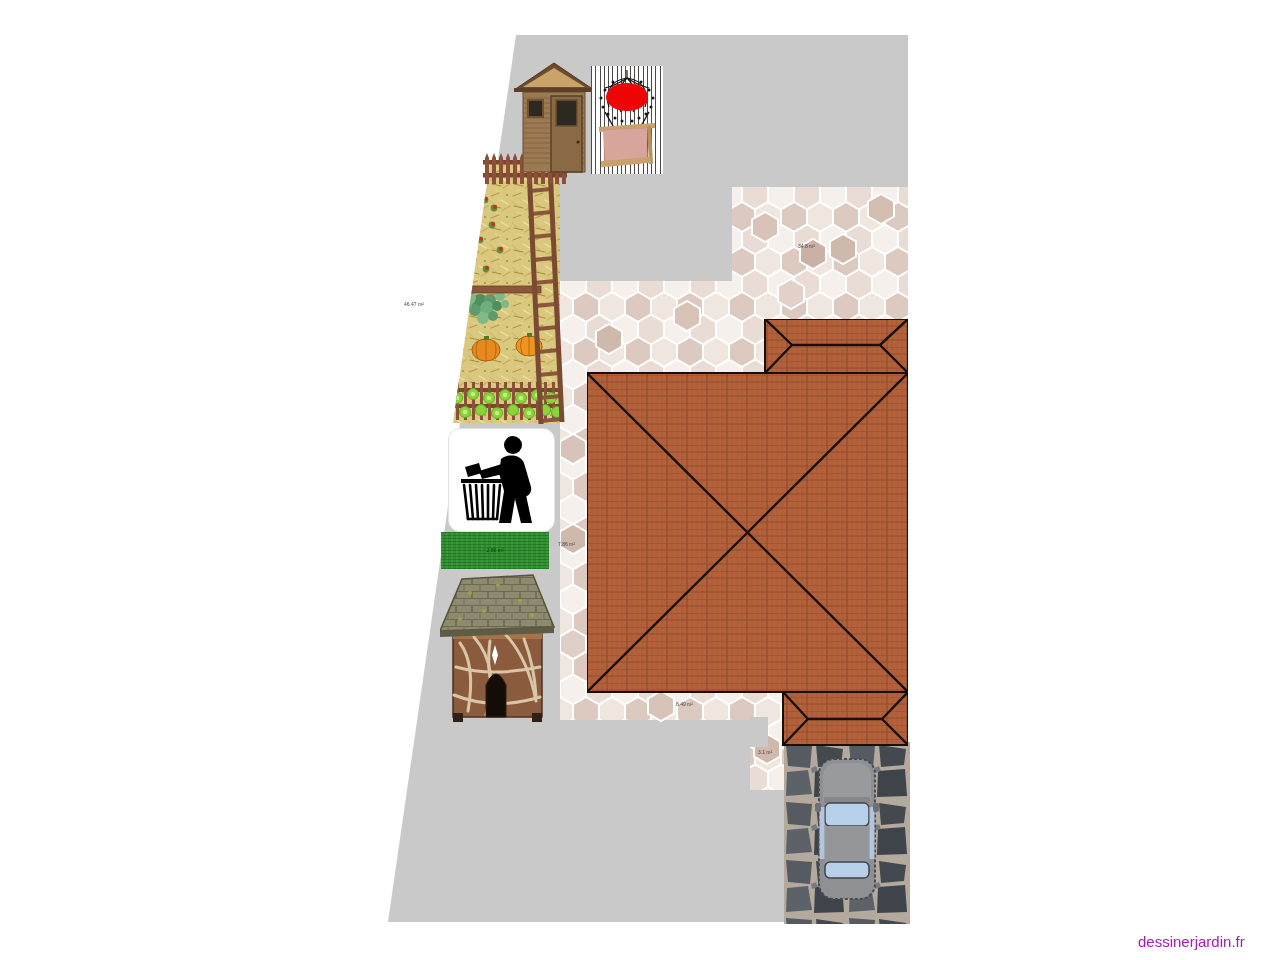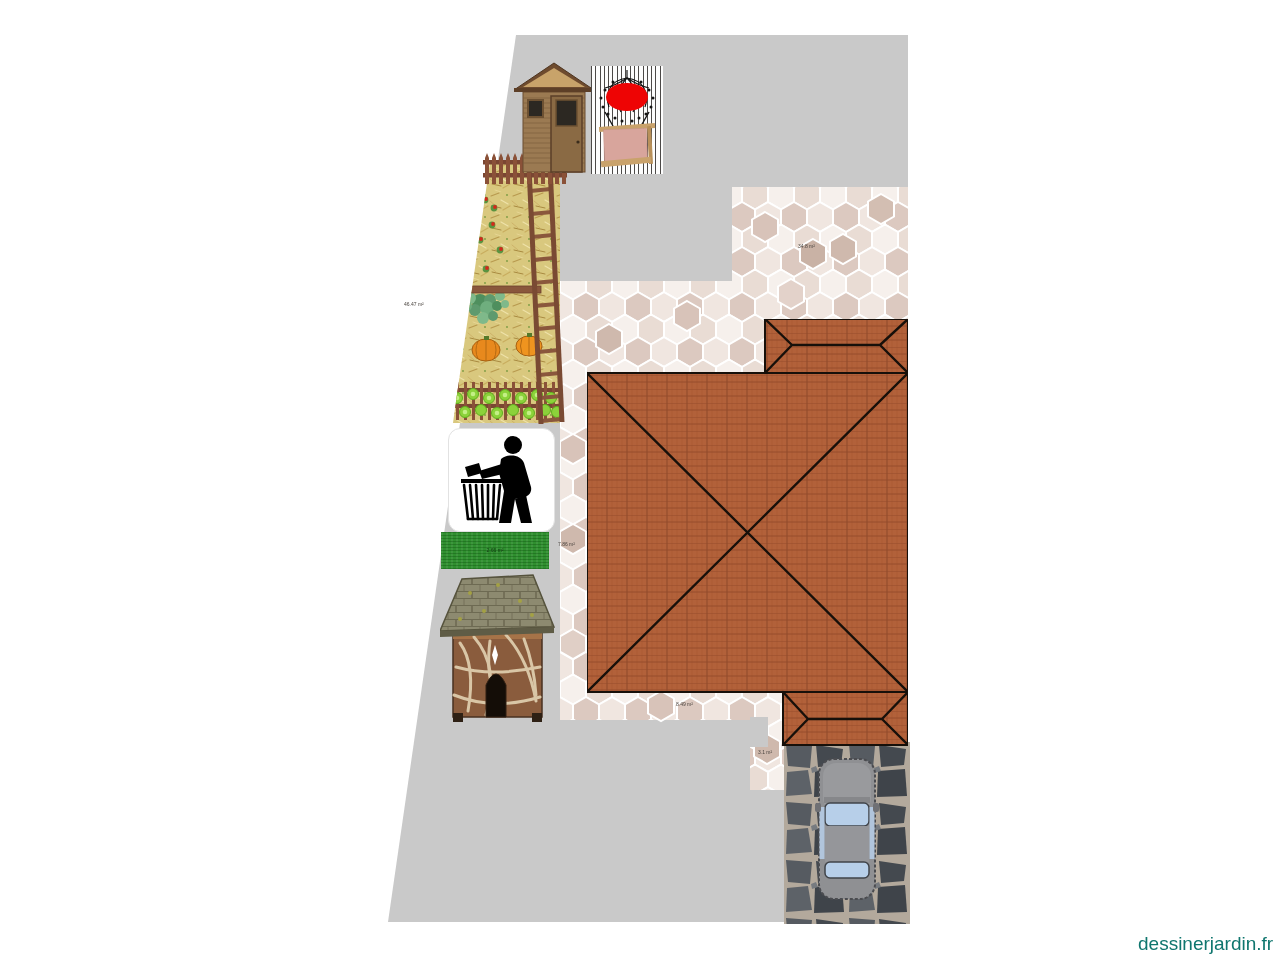--- a/index.html
+++ b/index.html
@@ -32,21 +32,21 @@
   .shed{position:absolute;left:514px;top:60px;width:80px;height:114px;}
 
   
   .area-label{position:absolute;font-size:5px;line-height:1;color:#4a443f;letter-spacing:0;z-index:40;}
   #lbl-garden{left:404px;top:302px;}
   #lbl-patio-top{left:798px;top:244px;}
   #lbl-patio-left{left:558px;top:542px;}
   #lbl-patio-bottom{left:676px;top:702px;}
   #lbl-patio-tab{left:758px;top:750px;}
 
-  .watermark{position:absolute;left:1138px;top:933px;font-size:19px;color:#0f766e;z-index:50;}
+  .watermark{position:absolute;left:1138px;top:933px;font-size:15px;color:#a21caf;z-index:50;}
 
   svg{display:block;}
   .z2{z-index:2}.z3{z-index:3}.z4{z-index:4}.z5{z-index:5}
 </style>
 </head>
 <body>
 
 <div id="canvas">
 
   <div class="plot"></div>

